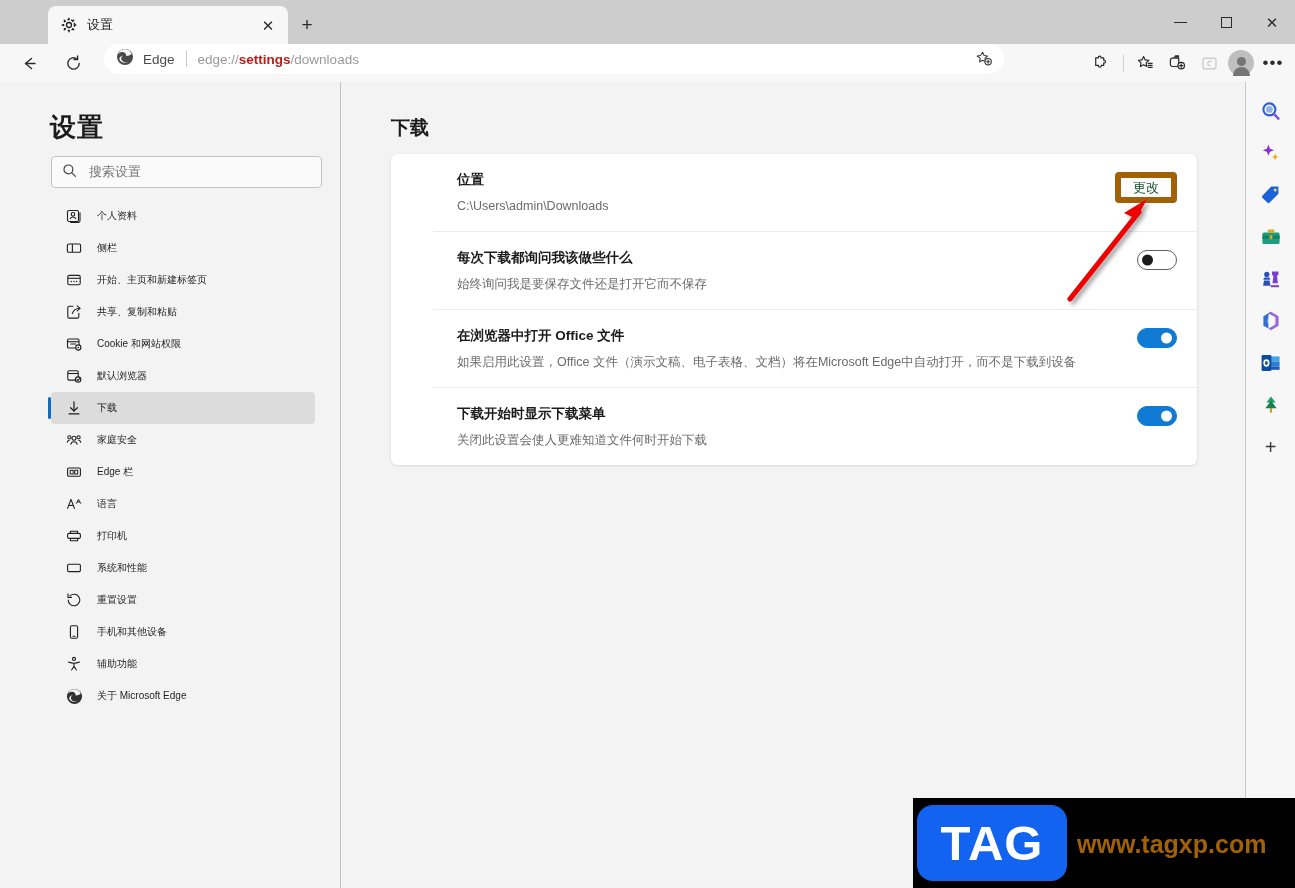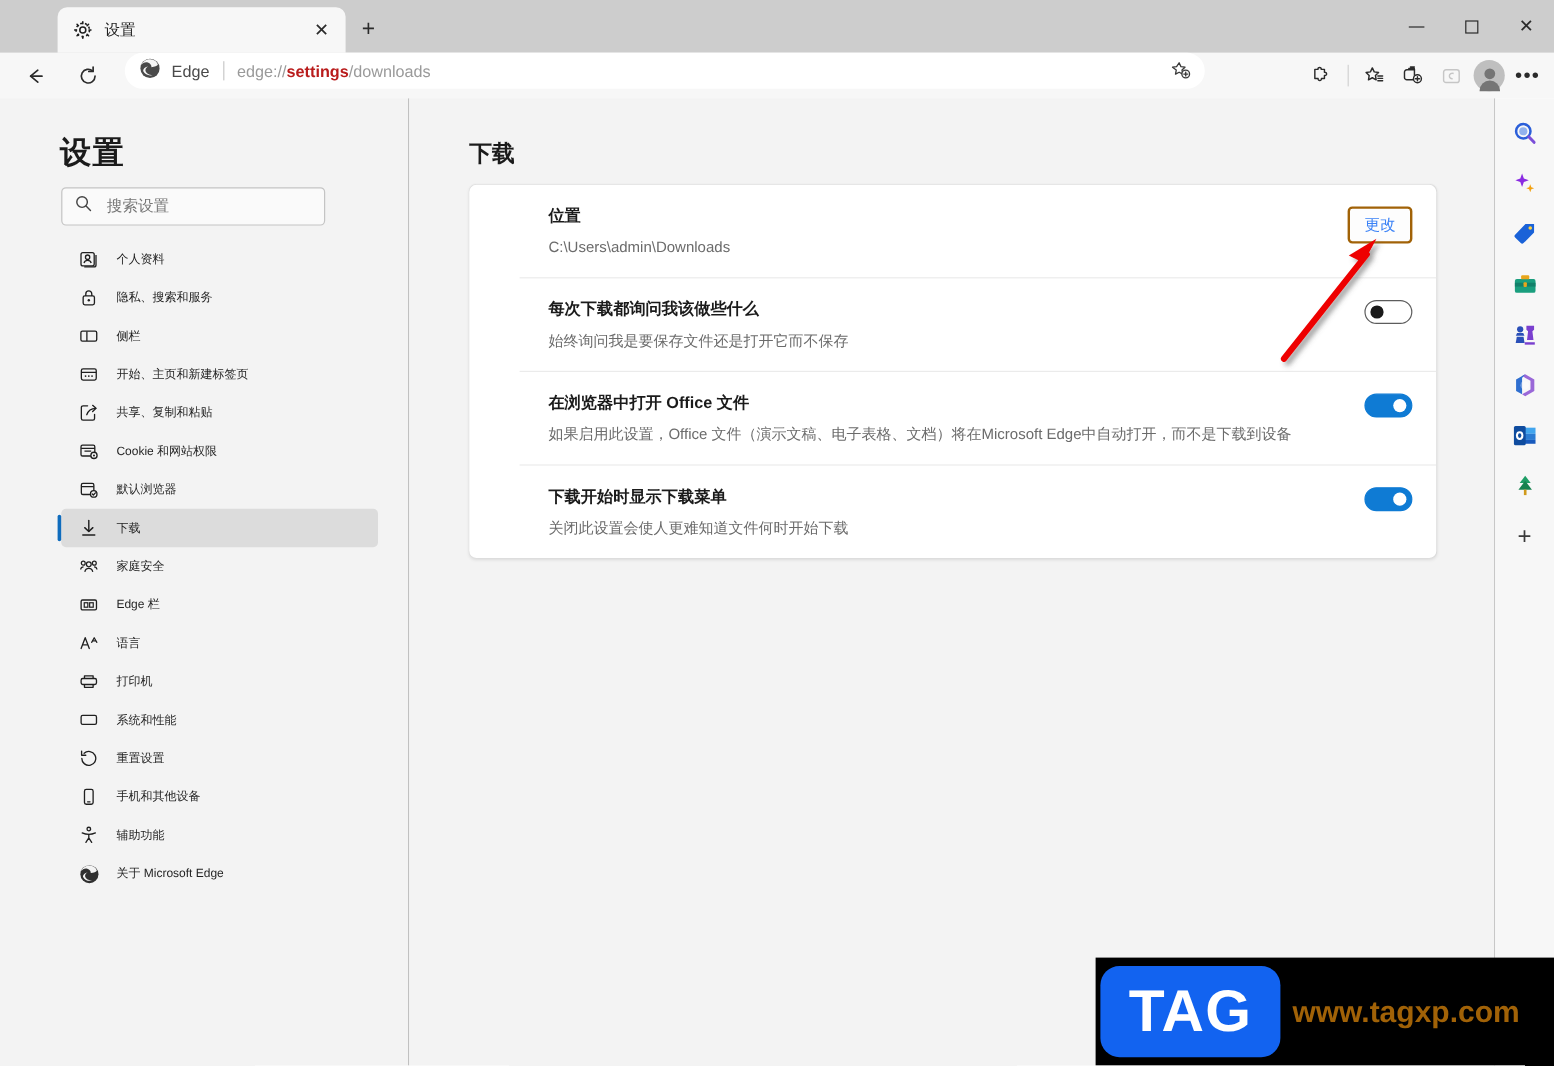--- a/index.html
+++ b/index.html
@@ -97,21 +97,21 @@
   
   .settings-nav {
     position: absolute; left: 0; top: 0; width: 340px; height: 806px; background: #f3f3f3;
   }
   .nav-divider { position: absolute; left: 340px; top: 0; width: 1px; height: 806px; background: #c0c0c0; }
   .settings-title {
     position: absolute; left: 50px; top: 28px;
     font-size: 26px; font-weight: 700; color: #1b1b1b; letter-spacing: 1px;
   }
   .search-box {
-    position: absolute; left: 51px; top: 74px; width: 220px; height: 32px;
+    position: absolute; left: 51px; top: 74px; width: 271px; height: 32px;
     background: #fafafa; border: 1px solid #c4c4c4; border-radius: 4px;
     display: flex; align-items: center; padding-left: 10px; cursor: text;
   }
   .search-box .ph { font-size: 13px; color: #767676; margin-left: 12px; }
   .nav-list { position: absolute; left: 51px; top: 118px; width: 264px; }
   .nav-item {
     display: flex; align-items: center; height: 32px; border-radius: 4px;
     cursor: pointer; position: relative; padding-left: 14px; margin-bottom: 0px;
   }
   .nav-item + .nav-item { margin-top: 0px; }
@@ -139,22 +139,22 @@
     padding: 16px 20px 16px 24px; border-top: 1px solid #ebebeb; margin-left: 42px;
   }
   .row:first-child { border-top: none; }
   .row-main { flex: 1 1 auto; padding-right: 16px; }
   .row-title { font-size: 13.5px; font-weight: 700; color: #1b1b1b; line-height: 20px; }
   .row-sub { font-size: 12.5px; color: #6b6b6b; margin-top: 7px; line-height: 18px; }
   .row-ctrl { flex: 0 0 auto; display: flex; align-items: center; padding-top: 2px; }
 
   .btn {
     min-width: 51px; height: 31px; padding: 0 12px;
-    background: #fdfdfd; border: 2px solid #a16207; border-radius: 4px;
-    font-size: 13px; color: #3b82f6; cursor: pointer;
+    background: #fdfdfd; border: 6px solid #a16207; border-radius: 4px;
+    font-size: 13px; color: #14532d; cursor: pointer;
     font-family: "Liberation Sans", "DejaVu Sans", sans-serif;
   }
   .toggle {
     width: 40px; height: 20px; border-radius: 10px; position: relative; cursor: pointer;
   }
   .toggle.off { background: #ffffff; border: 1px solid #5c5c5c; }
   .toggle.off .knob {
     position: absolute; left: 4px; top: 50%; transform: translateY(-50%);
     width: 11px; height: 11px; border-radius: 50%; background: #1b1b1b;
   }
@@ -337,30 +337,20 @@
             <svg width="16" height="16" viewBox="0 0 16 16">
               <rect x="1.5" y="2.5" width="11" height="11" rx="1.6" fill="none" stroke="#1f1f1f" stroke-width="1.1"></rect>
               <circle cx="7" cy="6.3" r="1.8" fill="none" stroke="#1f1f1f" stroke-width="1.1"></circle>
               <path d="M4 11.2c.4-1.4 1.6-2.2 3-2.2s2.6.8 3 2.2" fill="none" stroke="#1f1f1f" stroke-width="1.1"></path>
               <path d="M14 4.5v8.3a1.6 1.6 0 0 1-1.6 1.6H4.2" fill="none" stroke="#1f1f1f" stroke-width="1.1"></path>
             </svg>
           </span>
           <span class="nav-label">个人资料</span>
         </div>
 
-        <div class="nav-item">
-          <span class="nav-ico">
-            <svg width="16" height="16" viewBox="0 0 16 16">
-              <rect x="3.3" y="6.6" width="9.4" height="7.4" rx="1.4" fill="none" stroke="#1f1f1f" stroke-width="1.1"></rect>
-              <path d="M5.5 6.6V4.9a2.5 2.5 0 0 1 5 0v1.7" fill="none" stroke="#1f1f1f" stroke-width="1.1"></path>
-              <circle cx="8" cy="10.2" r="1" fill="#1f1f1f"></circle>
-            </svg>
-          </span>
-          <span class="nav-label">隐私、搜索和服务</span>
-        </div>
 
 
         <div class="nav-item">
           <span class="nav-ico">
             <svg width="16" height="16" viewBox="0 0 16 16">
               <rect x="1.4" y="4" width="13.2" height="8.3" rx="1.3" fill="none" stroke="#1f1f1f" stroke-width="1.1"></rect>
               <line x1="6.4" y1="4.2" x2="6.4" y2="12.1" stroke="#1f1f1f" stroke-width="1.1"></line>
             </svg>
           </span>
           <span class="nav-label">侧栏</span>

